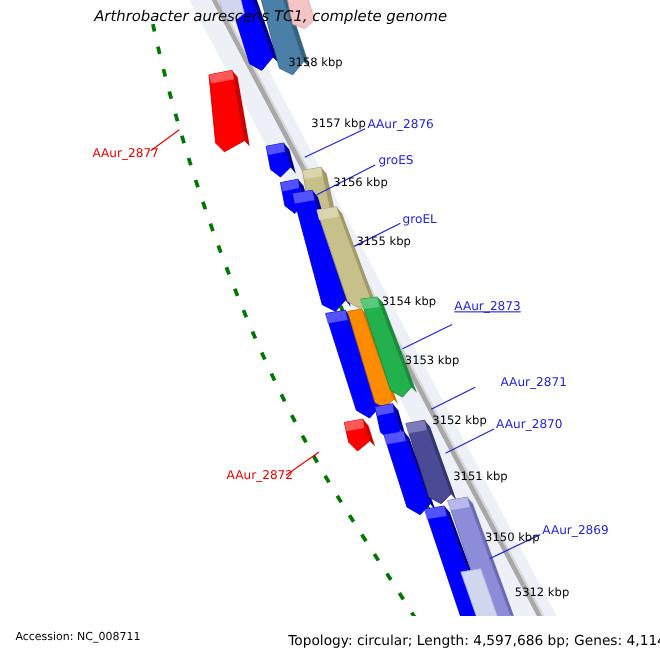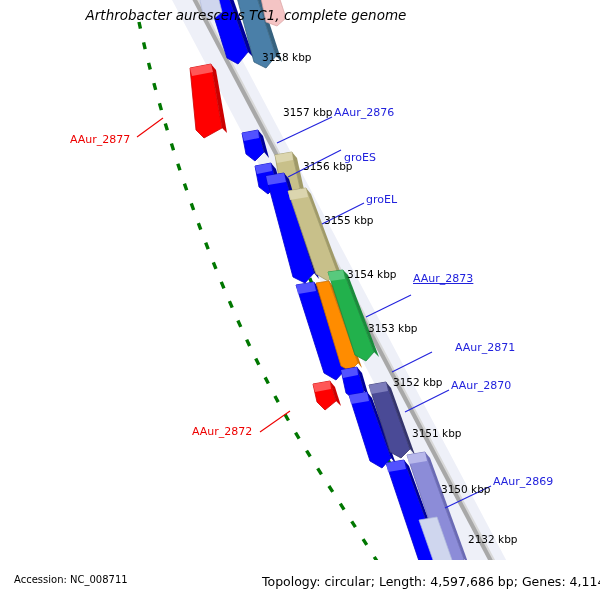--- a/index.html
+++ b/index.html
@@ -68,21 +68,21 @@
     white-space: nowrap;
   }
   .lbl {
     position: absolute;
     font-size: 11px;
     white-space: nowrap;
     z-index: 25;
   }
   .lbl-tick { color: #000000; font-size: 10.5px; }
   .lbl-gene-fwd { color: #2222dd; }
-  .lbl-gene-rev { color: #ee0000; }
+  .lbl-gene-rev { color: #ee0000; margin-left: 14px; }
 </style>
 </head>
 <body>
 
 <div id="viewer">
 
   <div id="canvas-area">
 
     <svg class="map" viewBox="0 0 600 600">
       <defs>
@@ -239,25 +239,25 @@
 
     <div class="lbl lbl-tick" style="left:262px; top:51px;">3158 kbp</div>
     <div class="lbl lbl-tick" style="left:283px; top:106px;">3157 kbp</div>
     <div class="lbl lbl-tick" style="left:303px; top:160px;">3156 kbp</div>
     <div class="lbl lbl-tick" style="left:324px; top:214px;">3155 kbp</div>
     <div class="lbl lbl-tick" style="left:347px; top:268px;">3154 kbp</div>
     <div class="lbl lbl-tick" style="left:368px; top:322px;">3153 kbp</div>
     <div class="lbl lbl-tick" style="left:393px; top:376px;">3152 kbp</div>
     <div class="lbl lbl-tick" style="left:412px; top:427px;">3151 kbp</div>
     <div class="lbl lbl-tick" style="left:441px; top:483px;">3150 kbp</div>
-    <div class="lbl lbl-tick" style="left:468px; top:533px;">2132 kbp</div>
+    <div class="lbl lbl-tick" style="left:468px; top:533px;">5312 kbp</div>
 
     <div class="lbl lbl-gene-rev" style="left:70px; top:133px;">AAur_2877</div>
     <div class="lbl lbl-gene-fwd" style="left:334px; top:106px;">AAur_2876</div>
-    <div class="lbl lbl-gene-fwd" style="left:344px; top:139px;margin-top:12px;">groES</div>
+    <div class="lbl lbl-gene-fwd" style="left:344px; top:139px;">groES</div>
     <div class="lbl lbl-gene-fwd" style="left:366px; top:193px;">groEL</div>
     <div class="lbl lbl-gene-fwd" style="left:413px; top:272px;text-decoration:underline;">AAur_2873</div>
     <div class="lbl lbl-gene-rev" style="left:192px; top:425px;">AAur_2872</div>
     <div class="lbl lbl-gene-fwd" style="left:434px; top:341px;margin-left:21px;">AAur_2871</div>
     <div class="lbl lbl-gene-fwd" style="left:451px; top:379px;">AAur_2870</div>
     <div class="lbl lbl-gene-fwd" style="left:493px; top:475px;">AAur_2869</div>
 
   </div>
 
   <div class="title">Arthrobacter aurescens TC1, complete genome</div>

